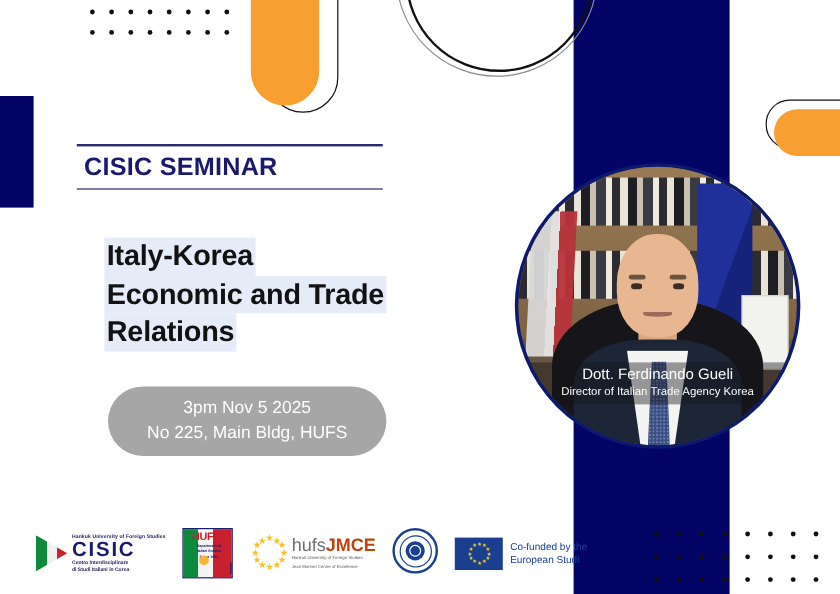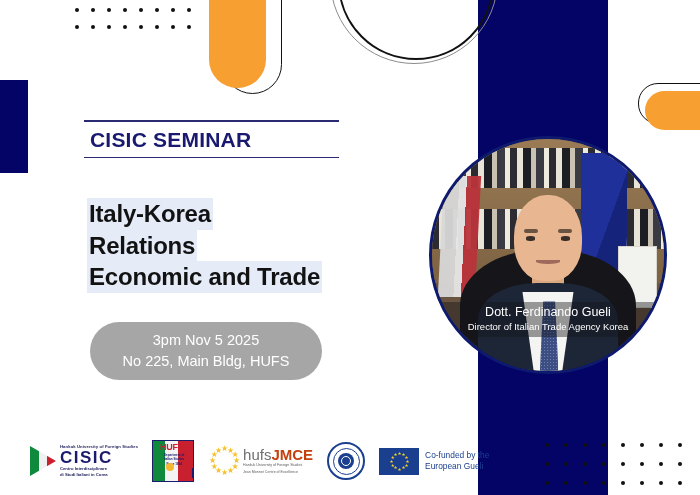--- a/index.html
+++ b/index.html
@@ -110,21 +110,21 @@
   .dotgrid.bottom-right {
     left: 545px;
     top: 443px;
     grid-template-columns: repeat(8, 19px);
     grid-template-rows: repeat(3, 19px);
   }
 
   
   .kicker-wrap {
     position: absolute;
-    left: 84px;
+    left: 64px;
     top: 120px;
     width: 255px;
   }
   .rule {
     height: 1.5px;
     background: #2a2a72;
     width: 100%;
   }
   .kicker {
     font-size: 21px;
@@ -265,21 +265,20 @@
   }
   .caption-name { font-size: 12.5px; line-height: 1.25; }
   .caption-role { font-size: 9.5px; line-height: 1.3; }
 
   
   .logos {
     position: absolute;
     left: 30px;
     top: 440px;
     display: flex;
-    align-items: center;
     gap: 14px;
   }
   .logo { display: flex; align-items: center; }
 
   
   .logo-cisic { gap: 4px; }
   .cisic-mark {
     width: 26px; height: 30px;
     background: linear-gradient(90deg, #0f8a3d 0 34%, #f0f0f0 34% 67%, #c8202e 67% 100%);
     clip-path: polygon(0 0, 100% 50%, 0 100%);
@@ -423,22 +422,22 @@
     </div>
 
   <div class="kicker-wrap">
     <div class="rule"></div>
     <div class="kicker">CISIC SEMINAR</div>
     <div class="rule"></div>
   </div>
 
   <div class="headline">
     <span class="hl-row"><span class="hl-line">Italy-Korea</span></span>
+    <span class="hl-row"><span class="hl-line">Economic and Trade</span></span>
     <span class="hl-row"><span class="hl-line">Relations</span></span>
-    <span class="hl-row"><span class="hl-line">Economic and Trade</span></span>
   </div>
 
   <div class="details-pill">
     <div>3pm Nov 5 2025</div>
     <div>No 225, Main Bldg, HUFS</div>
   </div>
 
   <div class="photo-circle">
     <div class="photo-inner">
       <div class="ph-wall"></div>
@@ -523,18 +522,18 @@
           <span style="left: 22.5px; top: 18.9282px;">★</span>
           <span style="left: 18.5px; top: 20px;">★</span>
           <span style="left: 14.5px; top: 18.9282px;">★</span>
           <span style="left: 11.5718px; top: 16px;">★</span>
           <span style="left: 10.5px; top: 12px;">★</span>
           <span style="left: 11.5718px; top: 8px;">★</span>
           <span style="left: 14.5px; top: 5.0718px;">★</span>
         </div>
       <div class="eu-text">
         <div>Co-funded by the</div>
-        <div>European Gueli</div>
+        <div>European Studi</div>
       </div>
     </div>
 
   </div>
 </div>
 
 </body></html>

